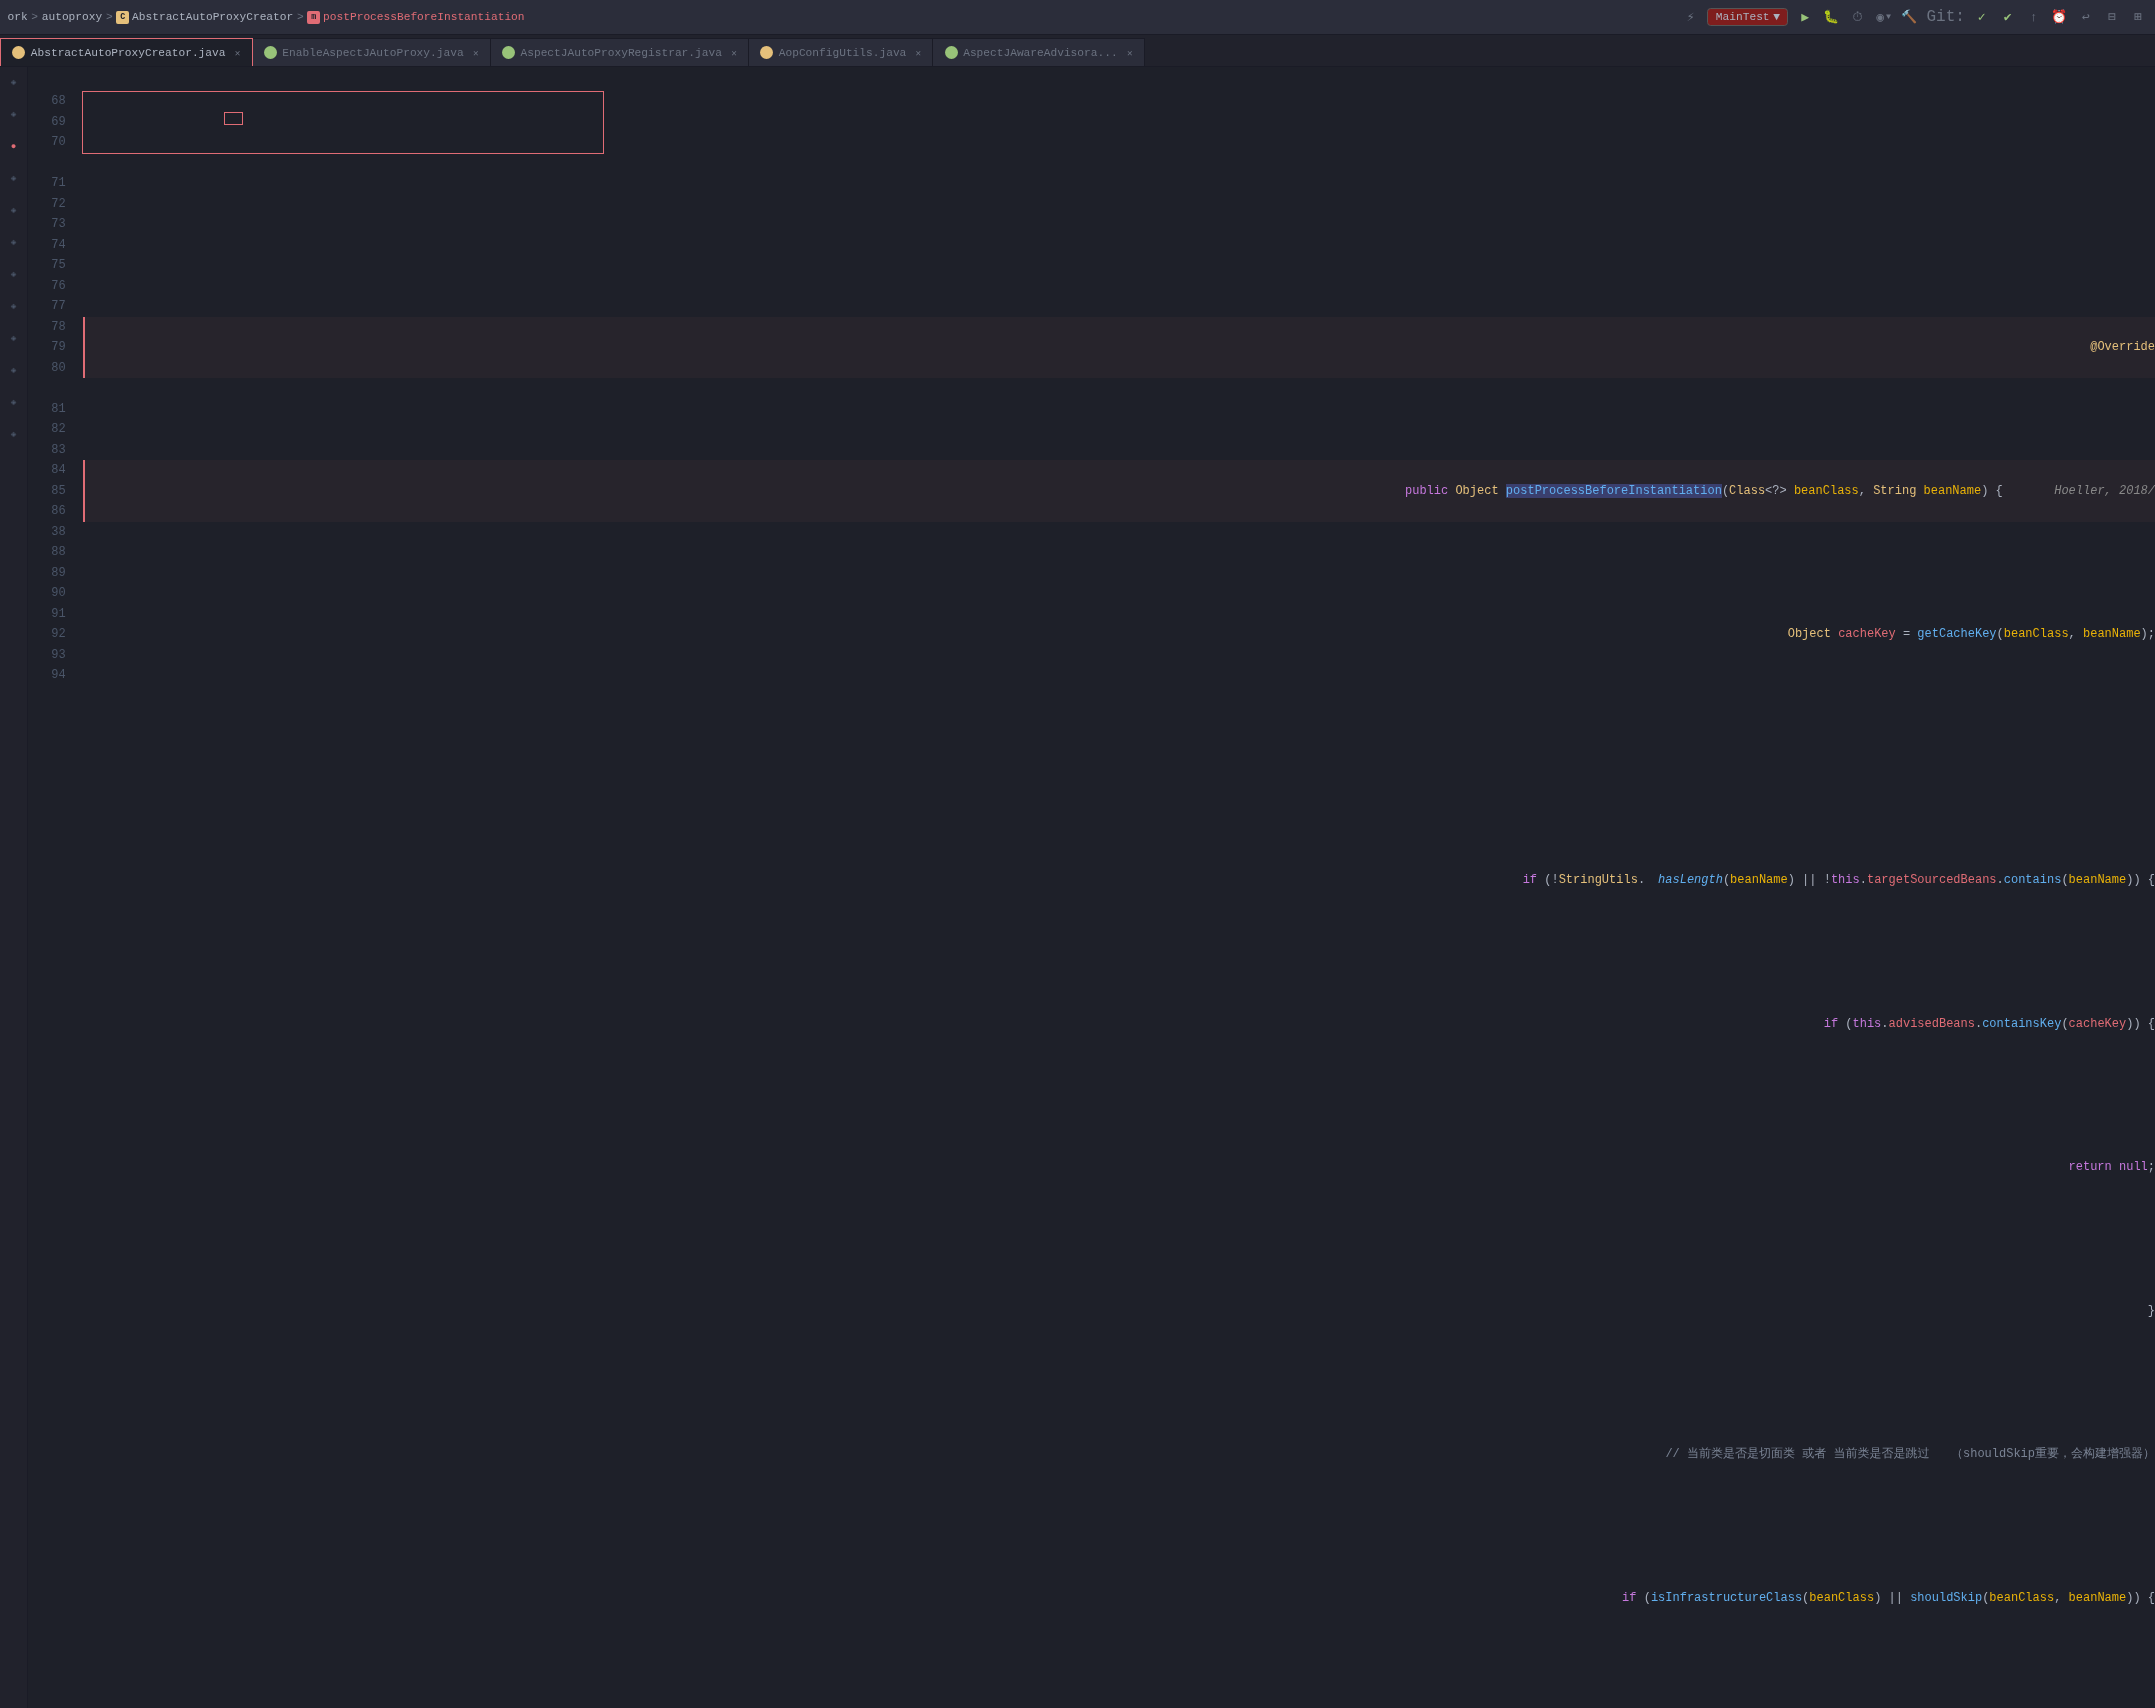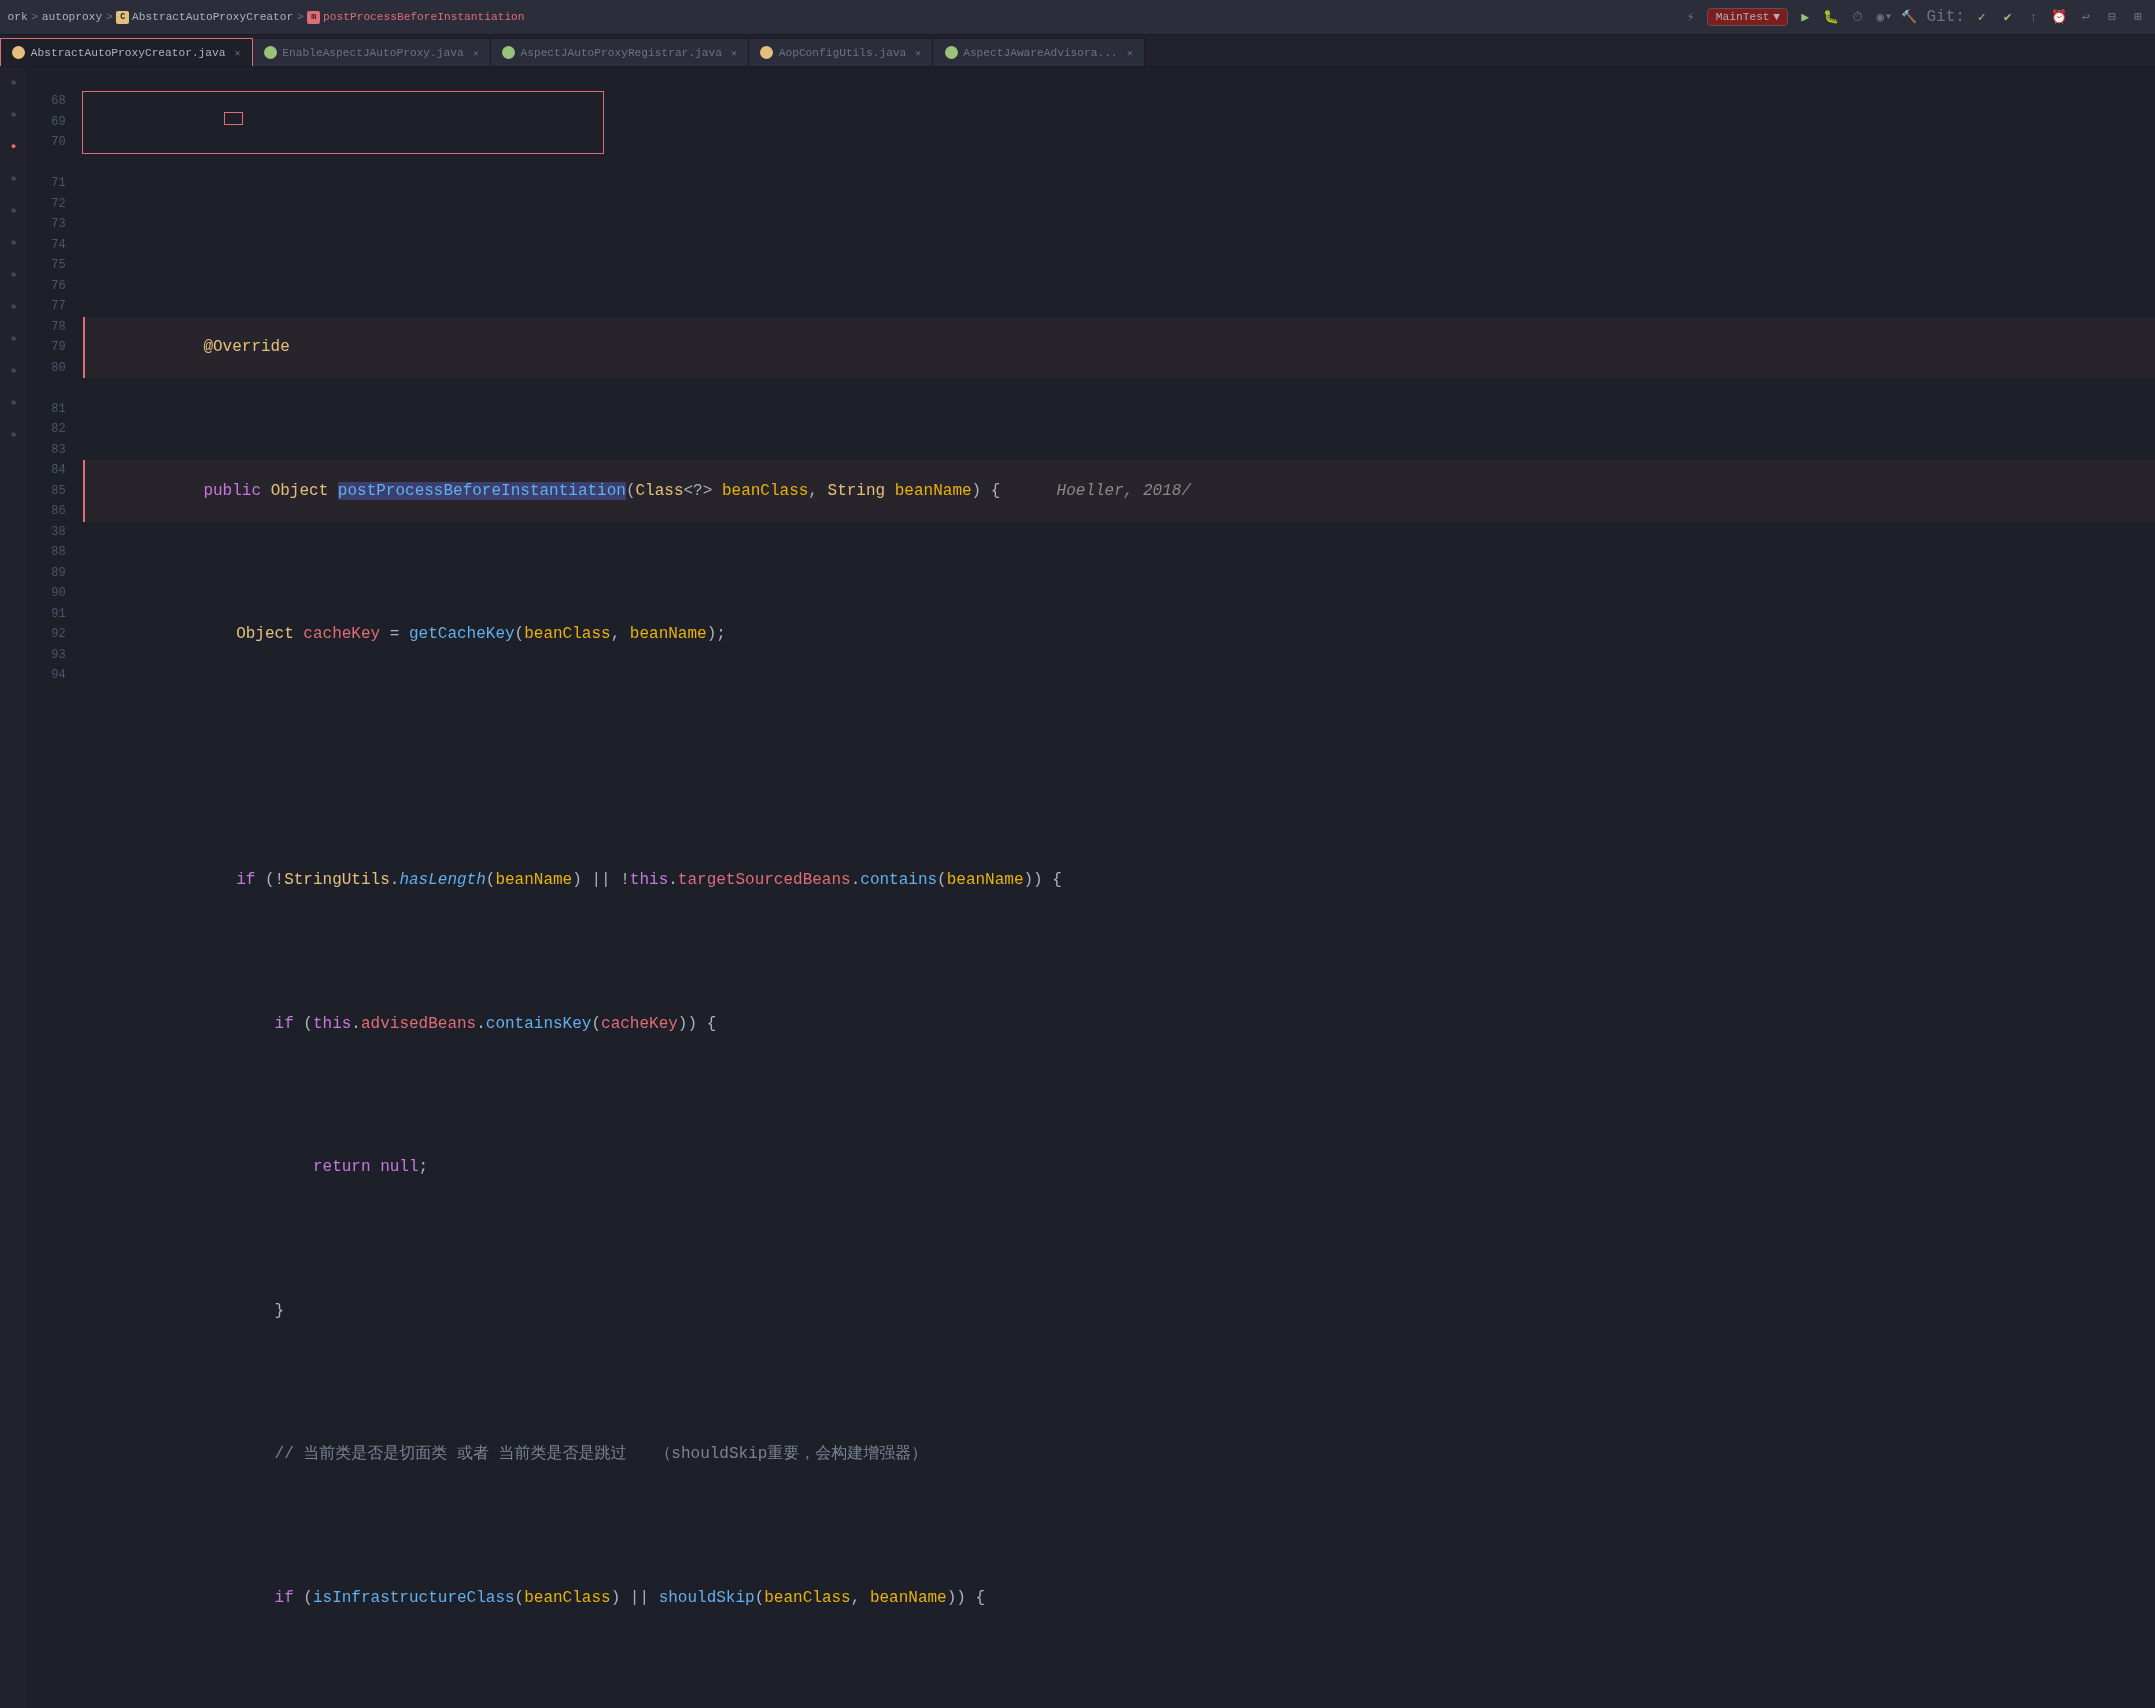--- a/index.html
+++ b/index.html
@@ -158,34 +158,35 @@
       font-size: 12px;
       line-height: 20.5px;
       user-select: none;
       flex-shrink: 0;
     }
     .code-content {
       flex: 1;
       padding-top: 3.7px;
       padding-left: 7.5px;
       line-height: 20.5px;
-      font-size: 16px;
+      font-size: 12px;
       overflow-x: hidden;
       white-space: pre;
+      text-align: right;
     }
 
     
     .kw { color: #c678dd; }         
     .kw-orange { color: #e5c07b; }  
     .fn { color: #61afef; } 
     .cm-gray { color: #7a8394; }    
     .ann { color: #e5c07b; }       
     .field { color: #e06c75; }      
     .param { color: #eab308; }       
-    .it { font-style: italic; }
+    .it { font-style: italic; margin-left: 13px; }
     .selected { background: #3a3f6e; }
     .italic-gray { color: #888; font-style: italic; }
   </style>
 </head>
 <body>
 
 <div class="nav-bar">
   <div class="nav-breadcrumb">
     <span>ork</span>
     <span class="sep"> &gt; </span>

